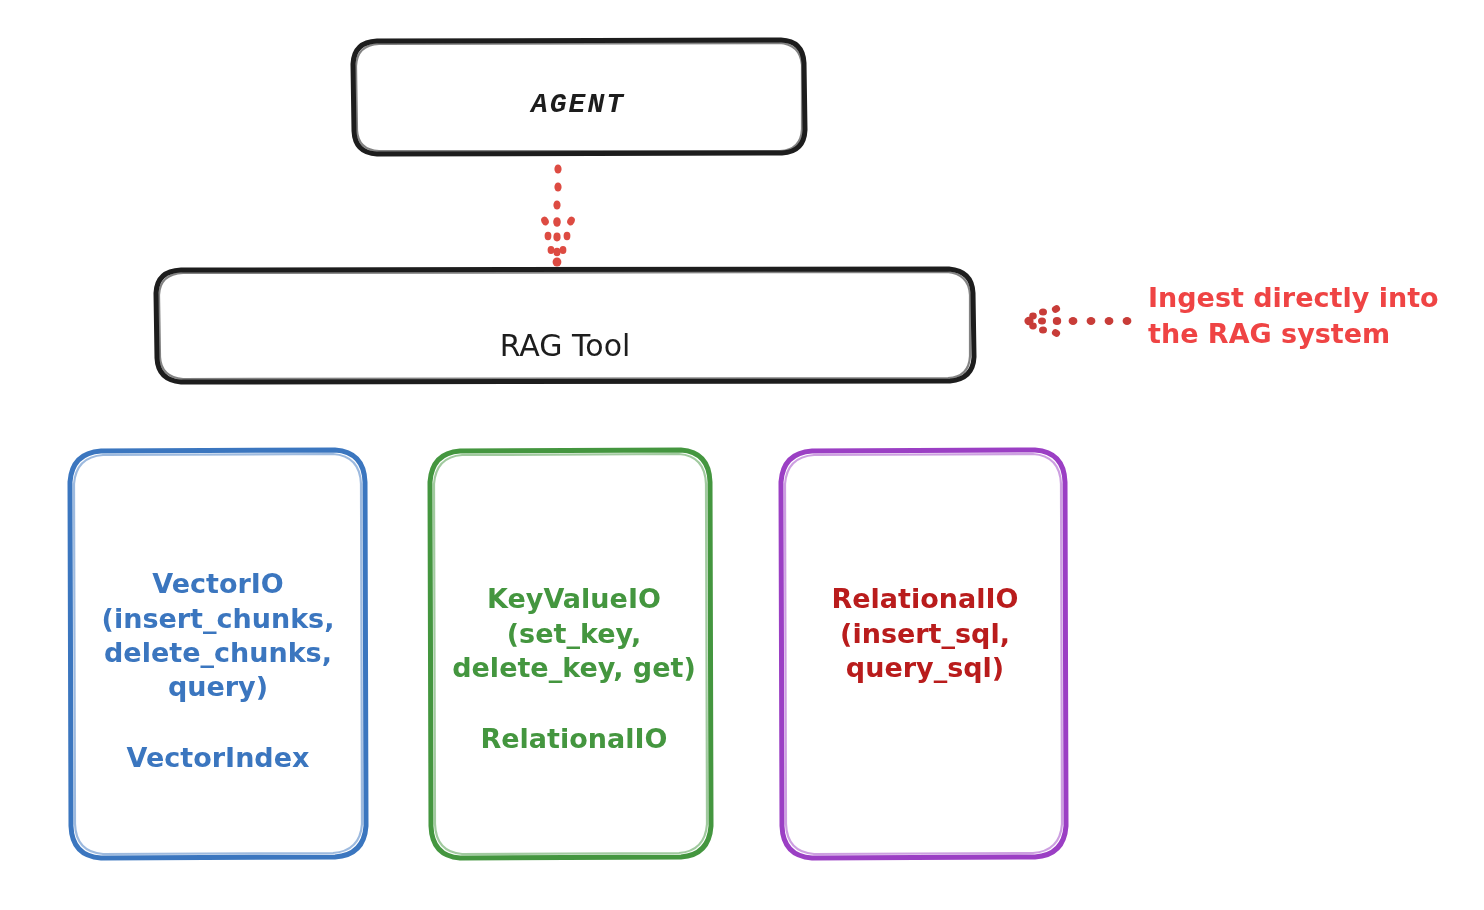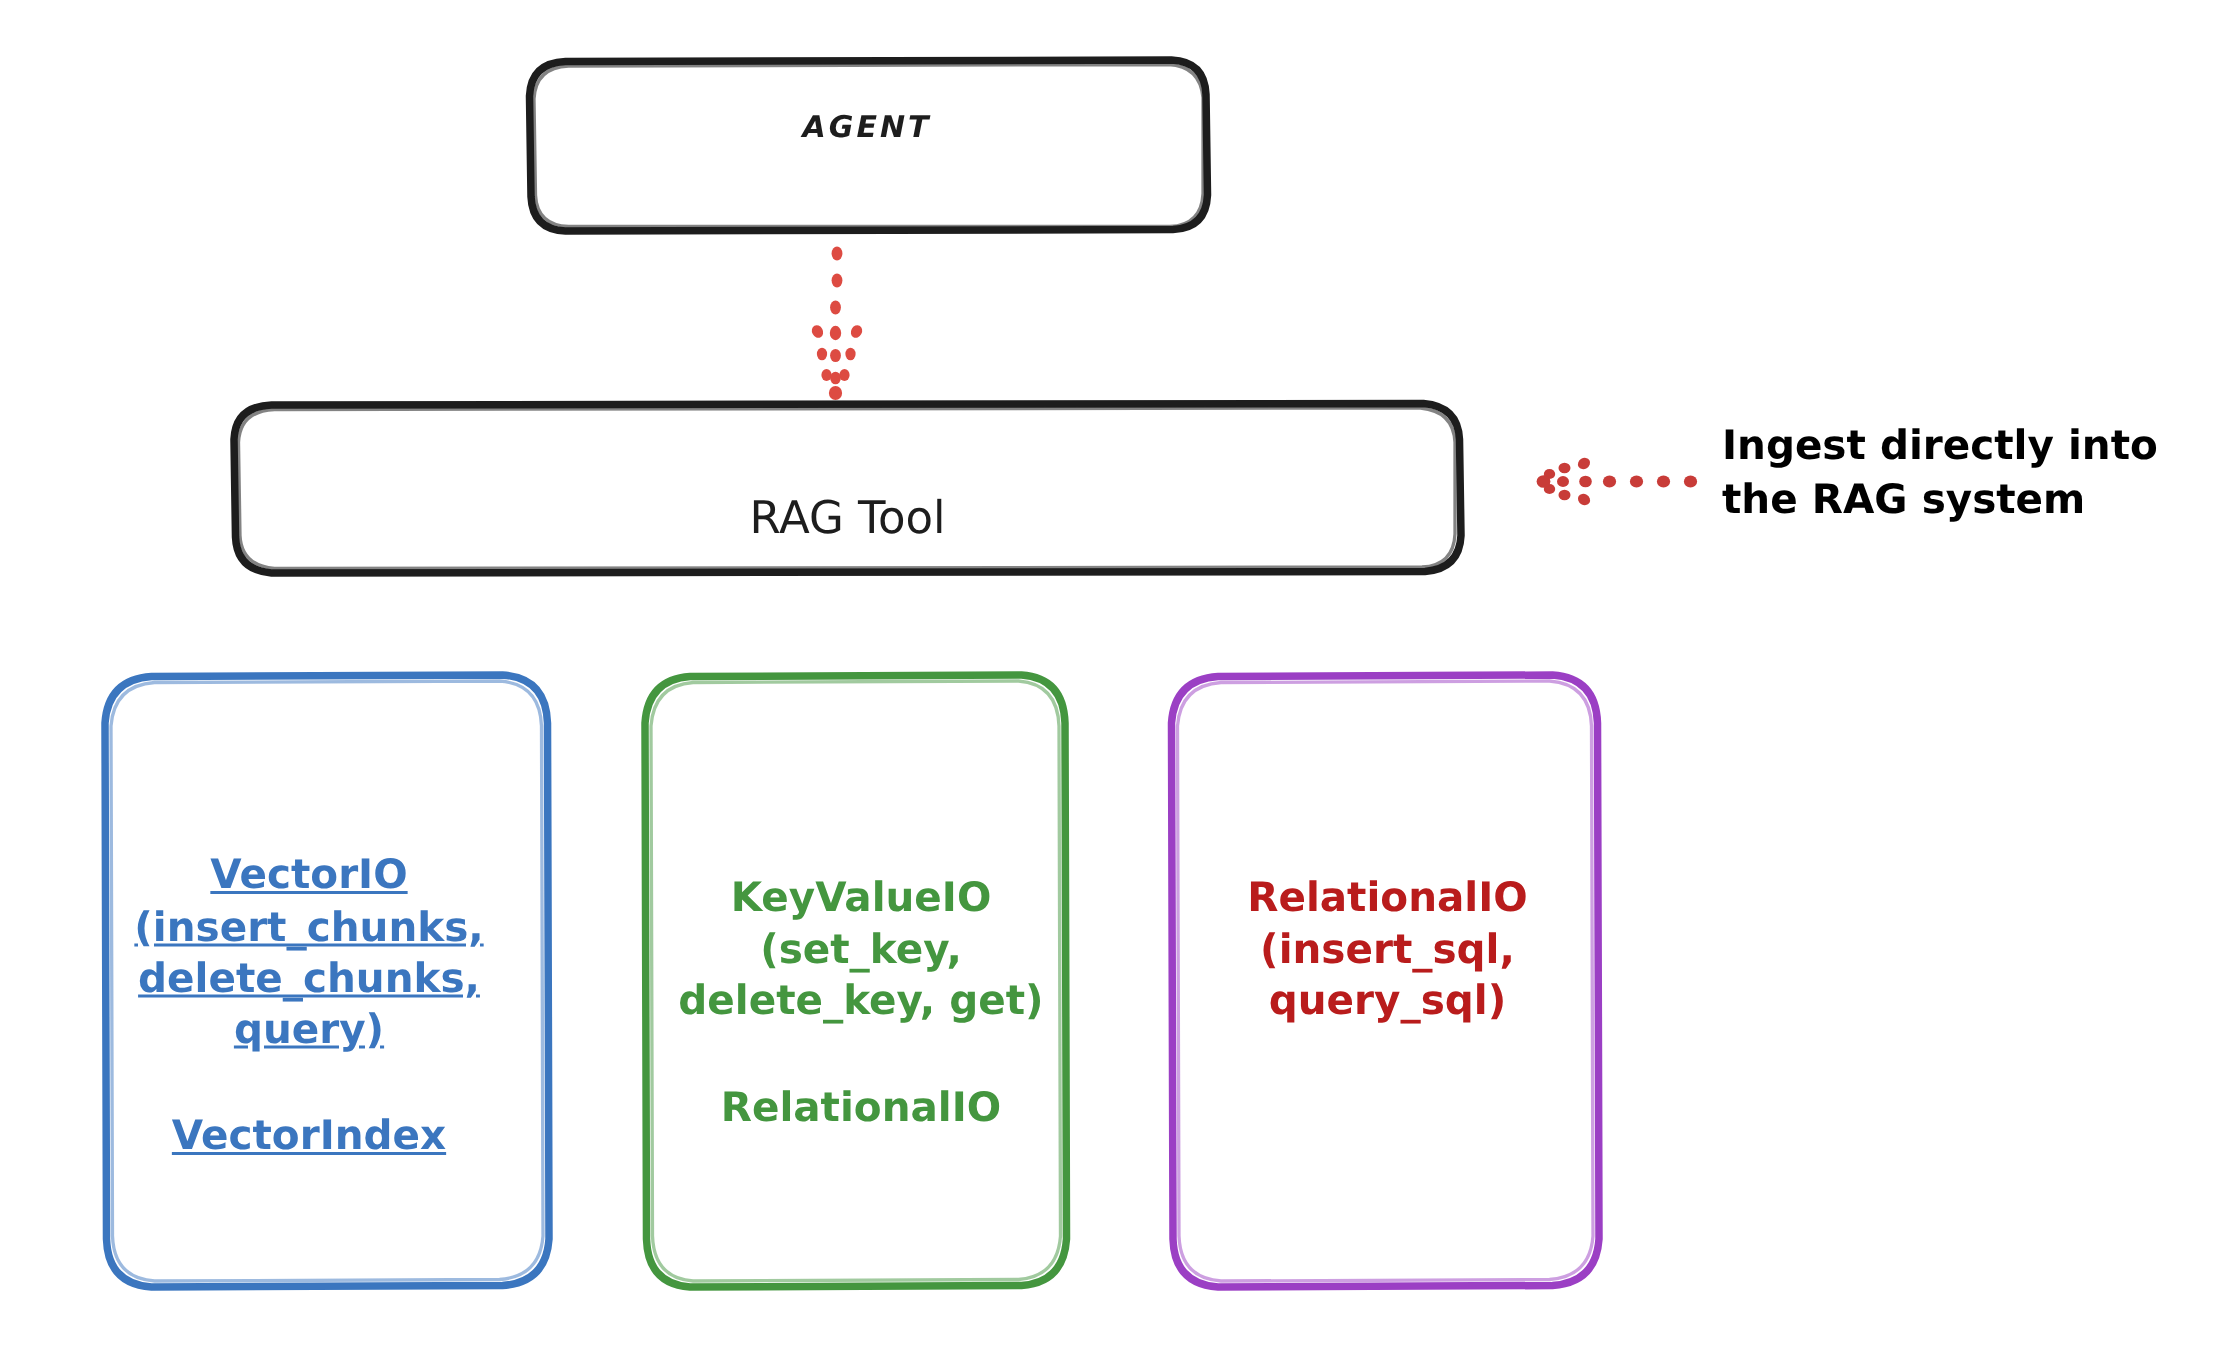--- a/index.html
+++ b/index.html
@@ -32,50 +32,50 @@
     position: absolute;
     text-align: center;
     white-space: pre-line;
     line-height: 1.24;
     font-family: "DejaVu Sans", sans-serif;
     user-select: none;
   }
   
   #agent-label {
     left: 353px;
-    top: 72px;
+    top: 88px;
     width: 450px;
-    font-size: 20px;
+    font-size: 28px;
     font-weight: 600;
     font-style: italic;
     letter-spacing: 2px;
     color: #1d1d1d;
+    font-family: Liberation Mono, monospace;
   }
   
   #rag-tool-label {
     left: 155px;
     top: 303px;
     width: 820px;
     font-size: 30px;
     font-weight: 500;
     color: #1d1d1d;
     margin-top: 24px;
   }
   
   .provider-label {
     font-size: 27px;
     font-weight: 600;
     line-height: 1.27;
   }
   #vectorio-label {
-    left: 60px;
+    left: 72px;
     top: 533px;
     width: 292px;
     color: #3b76bf;
-    text-decoration: underline;
   }
   #keyvalueio-label {
     left: 428px;
     top: 548px;
     width: 292px;
     color: #44963f;
   }
   #relationalio-label {
     left: 784px;
     top: 548px;
@@ -88,21 +88,21 @@
   }
   
   #ingest-annotation {
     position: absolute;
     left: 1148px;
     top: 280px;
     width: 330px;
     font-size: 27px;
     font-weight: 600;
     line-height: 1.33;
-    color: #000000;
+    color: #ef4444;
     text-align: left;
     white-space: pre-line;
     user-select: none;
   }
 </style>
 </head>
 <body>
 
 <div id="diagram-root">
 

